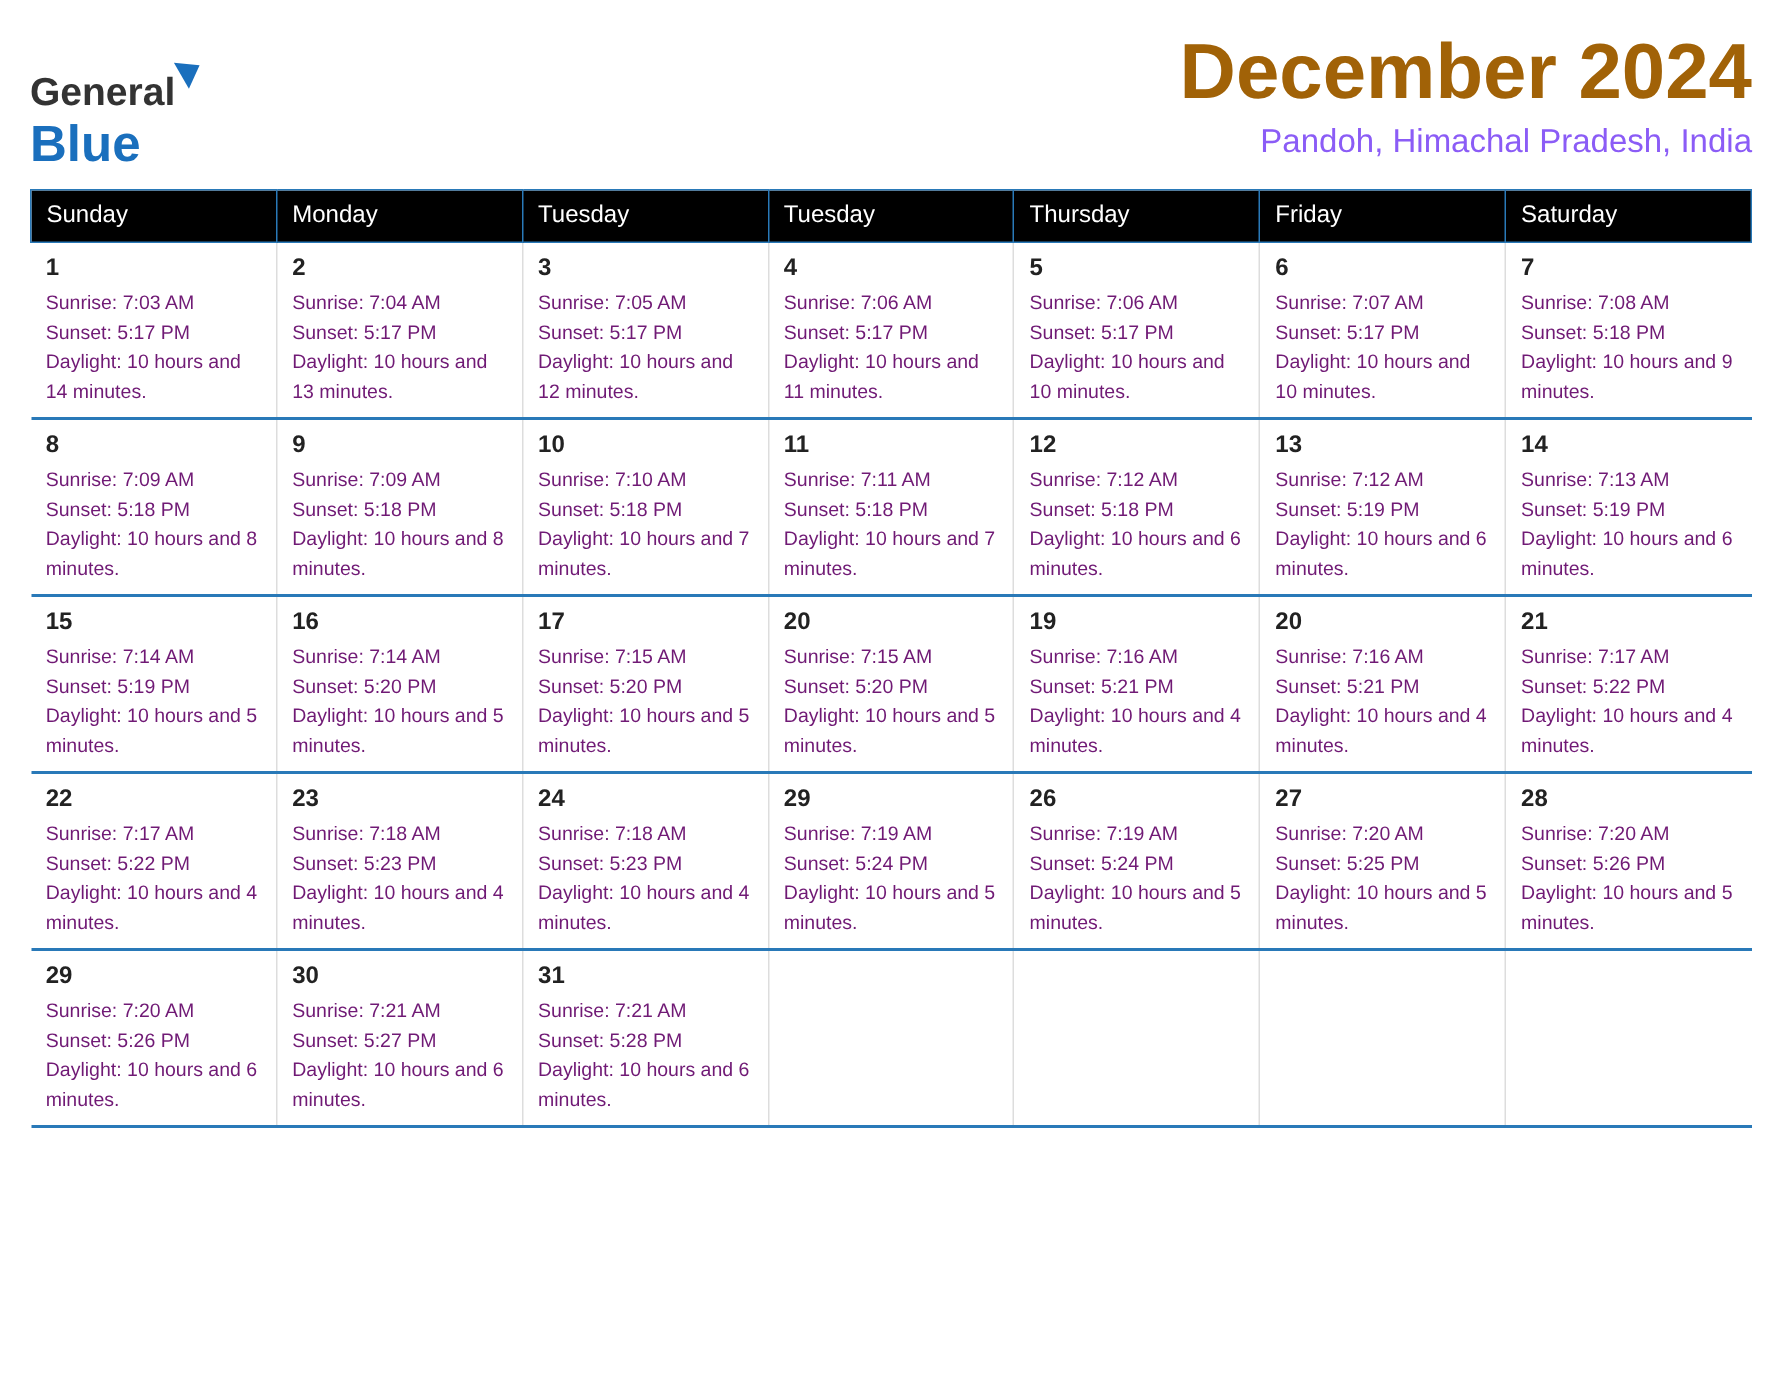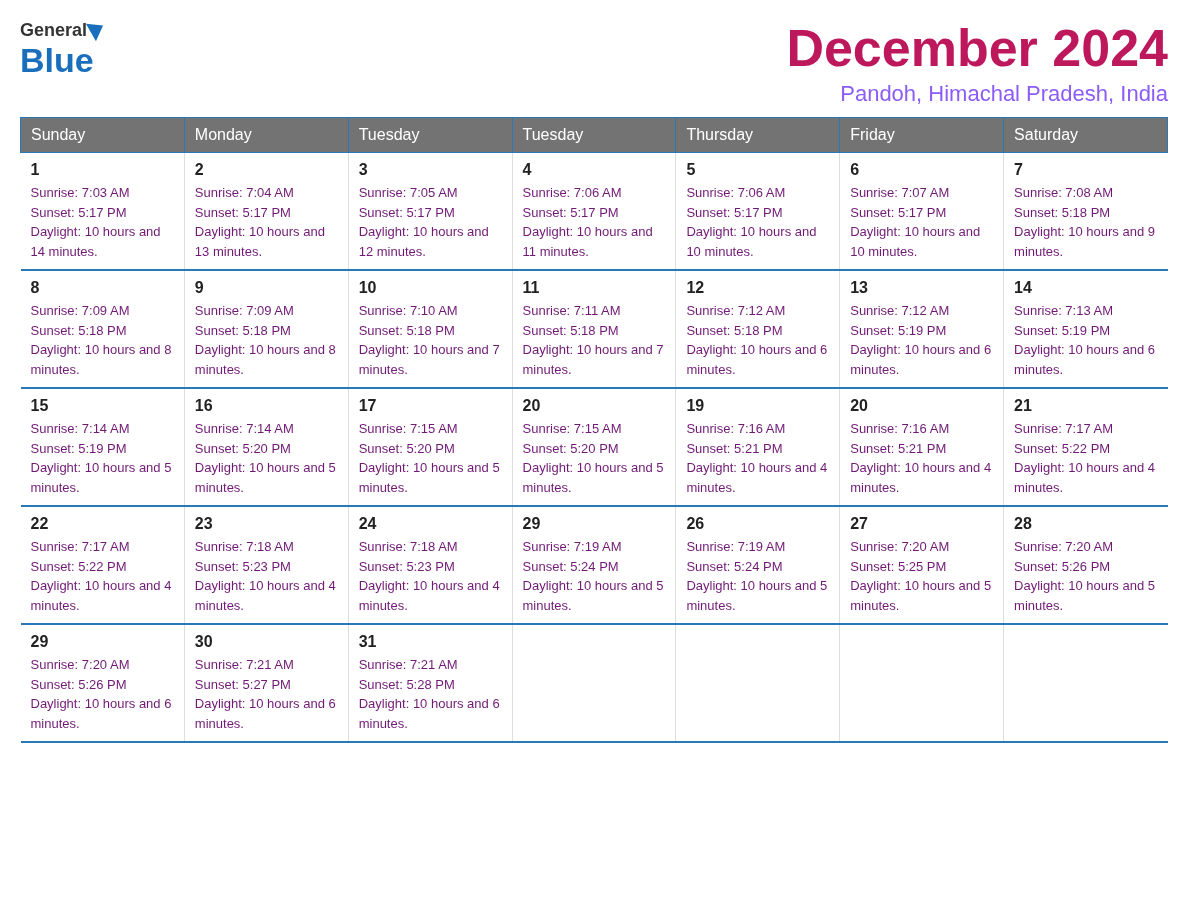--- a/index.html
+++ b/index.html
@@ -20,36 +20,36 @@
       display: flex;
       flex-direction: column;
       align-items: flex-start;
     }
     .title-block {
       text-align: right;
     }
     .main-title {
       font-size: 52px;
       font-weight: bold;
-      color: #be185d;
+      color: #a16207;
       line-height: 1.1;
     }
     .subtitle {
       font-size: 22px;
       color: #8b5cf6;
       margin-top: 4px;
     }
     table {
       width: 100%;
       border-collapse: collapse;
       margin-top: 10px;
       table-layout: fixed;
     }
     thead tr {
-      background-color: #737373;
+      background-color: #000000;
     }
     thead th {
       color: #fff;
       font-size: 16px;
       font-weight: normal;
       padding: 8px 10px;
       text-align: left;
       border: 1px solid #2979b8;
     }
     tbody tr {
@@ -75,23 +75,24 @@
     .day-info {
       font-size: 13px;
       line-height: 1.5;
       color: #701a75;
     }
     .logo-row {
       display: flex;
       align-items: center;
     }
     .logo-general {
-      font-size: 18px;
+      font-size: 26px;
       font-weight: bold;
       color: #333;
+      margin-top: 26px;
     }
     .logo-arrow {
       display: inline-block;
       width: 0;
       height: 0;
       border-top: 10px solid transparent;
       border-bottom: 10px solid transparent;
       border-left: 14px solid #1a6fbd;
       margin-left: 3px;
       vertical-align: middle;

